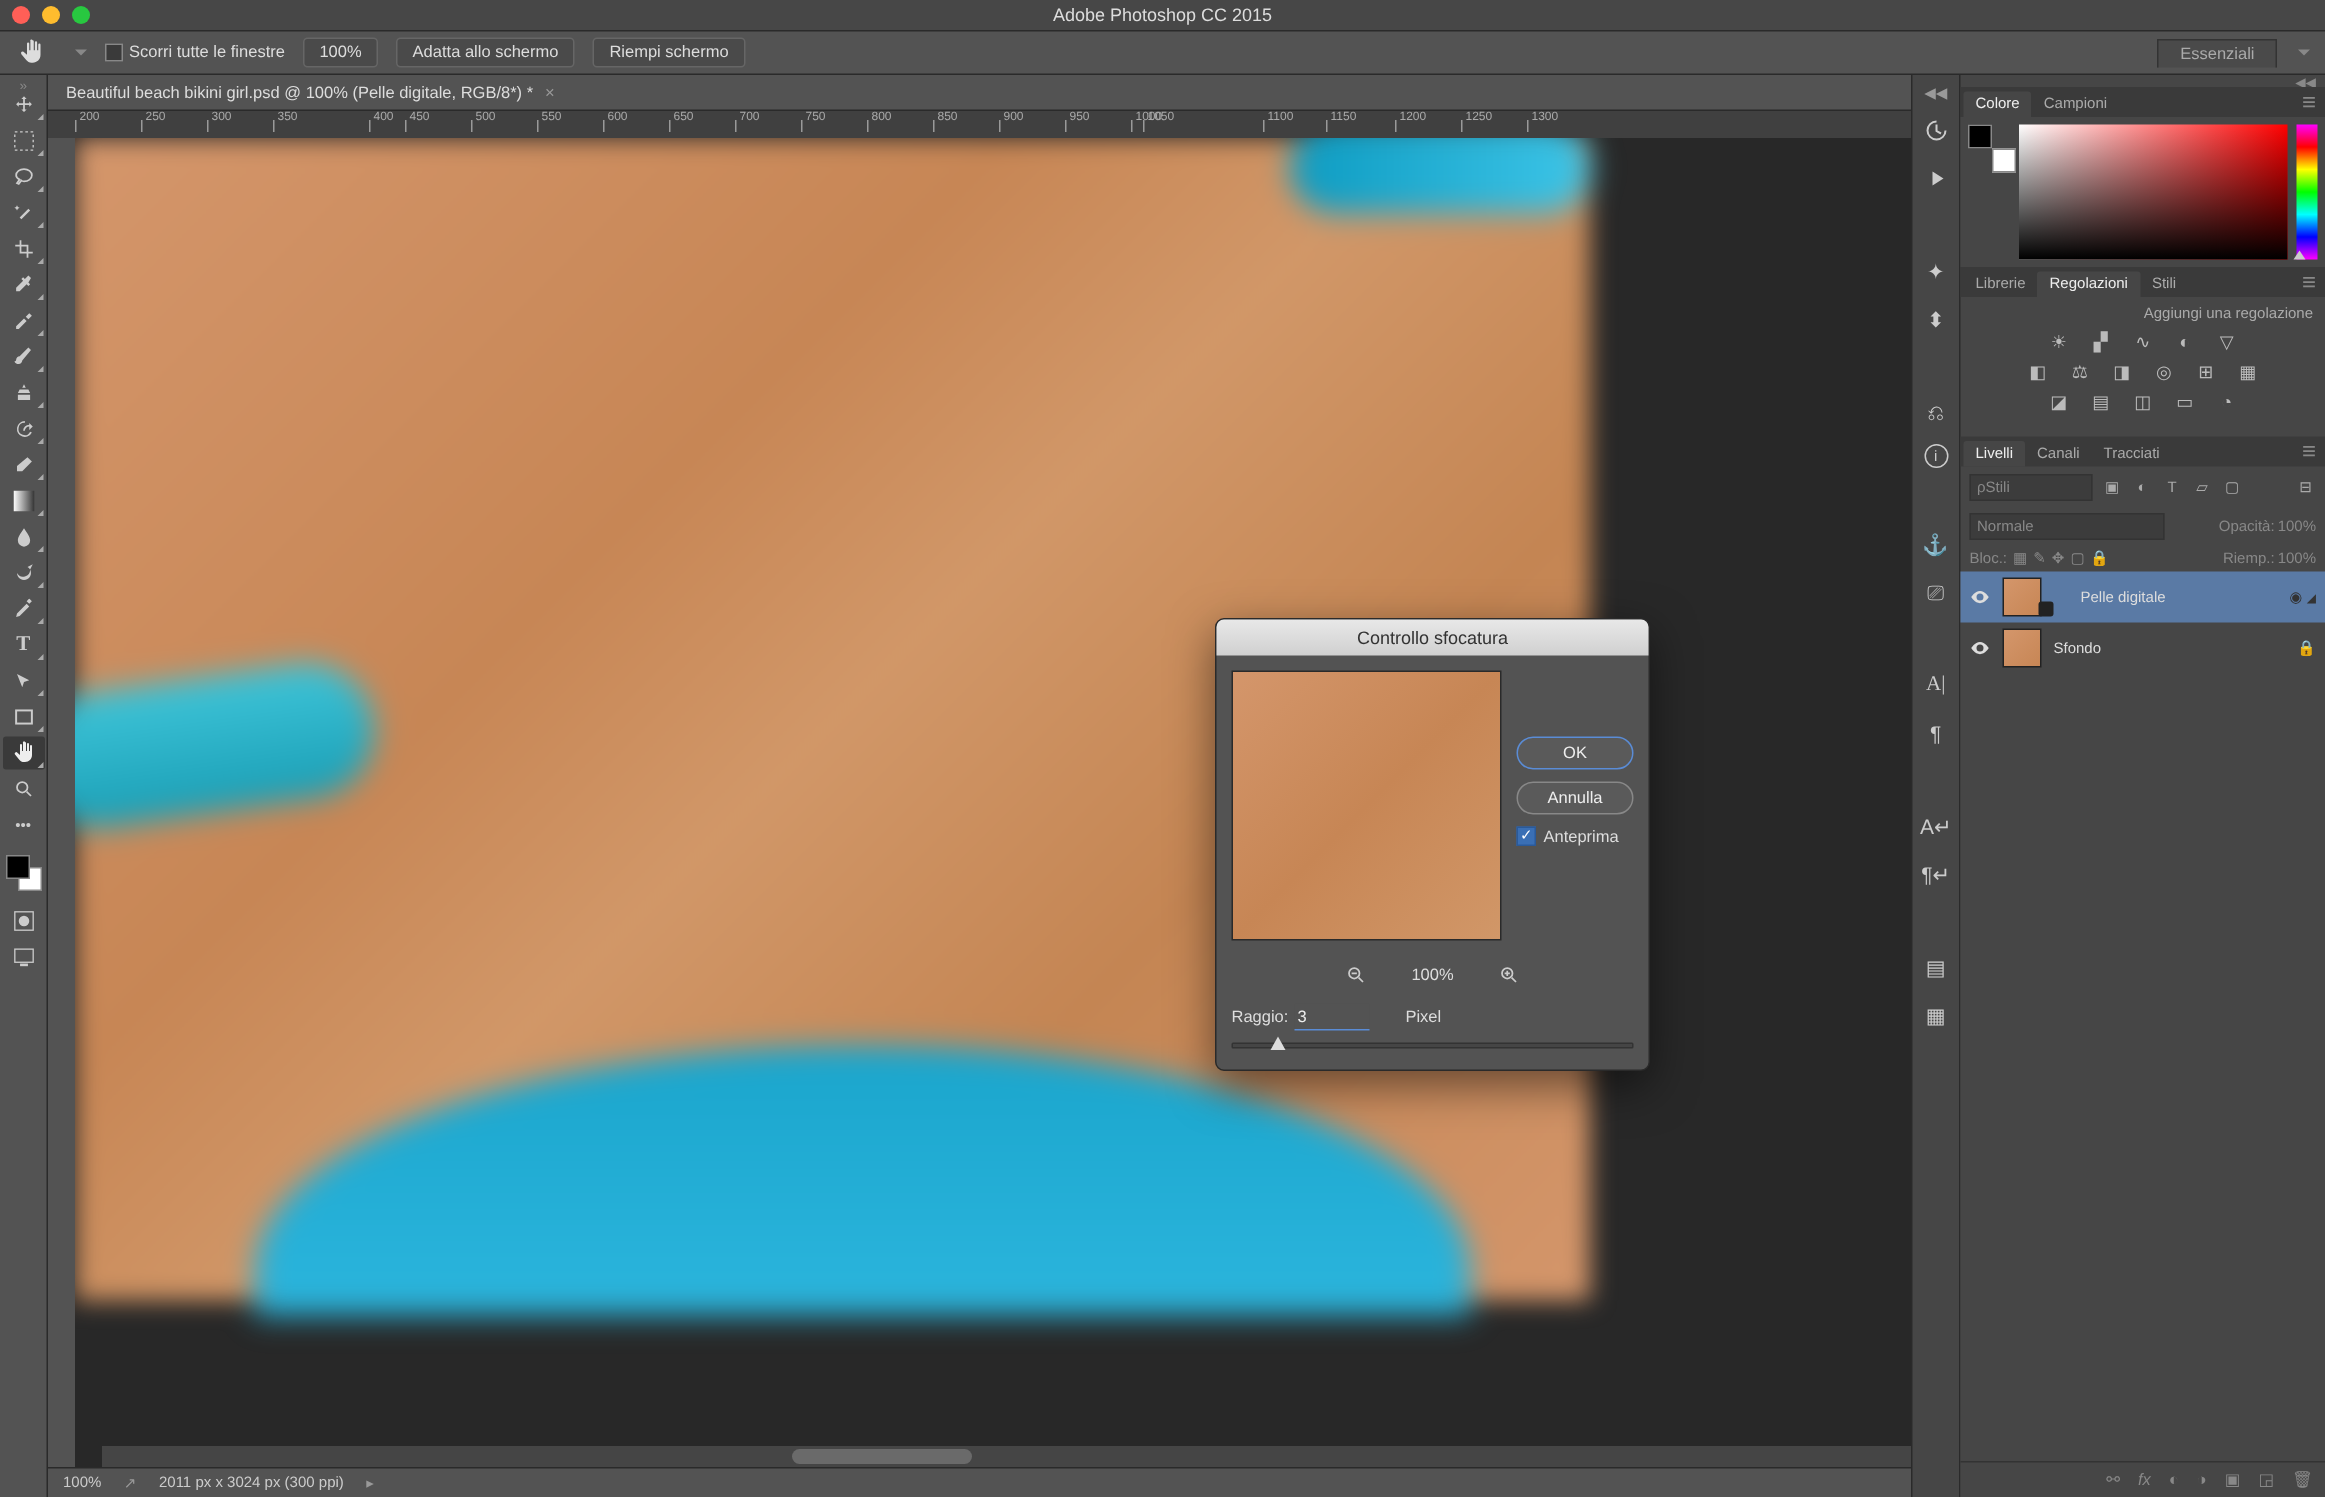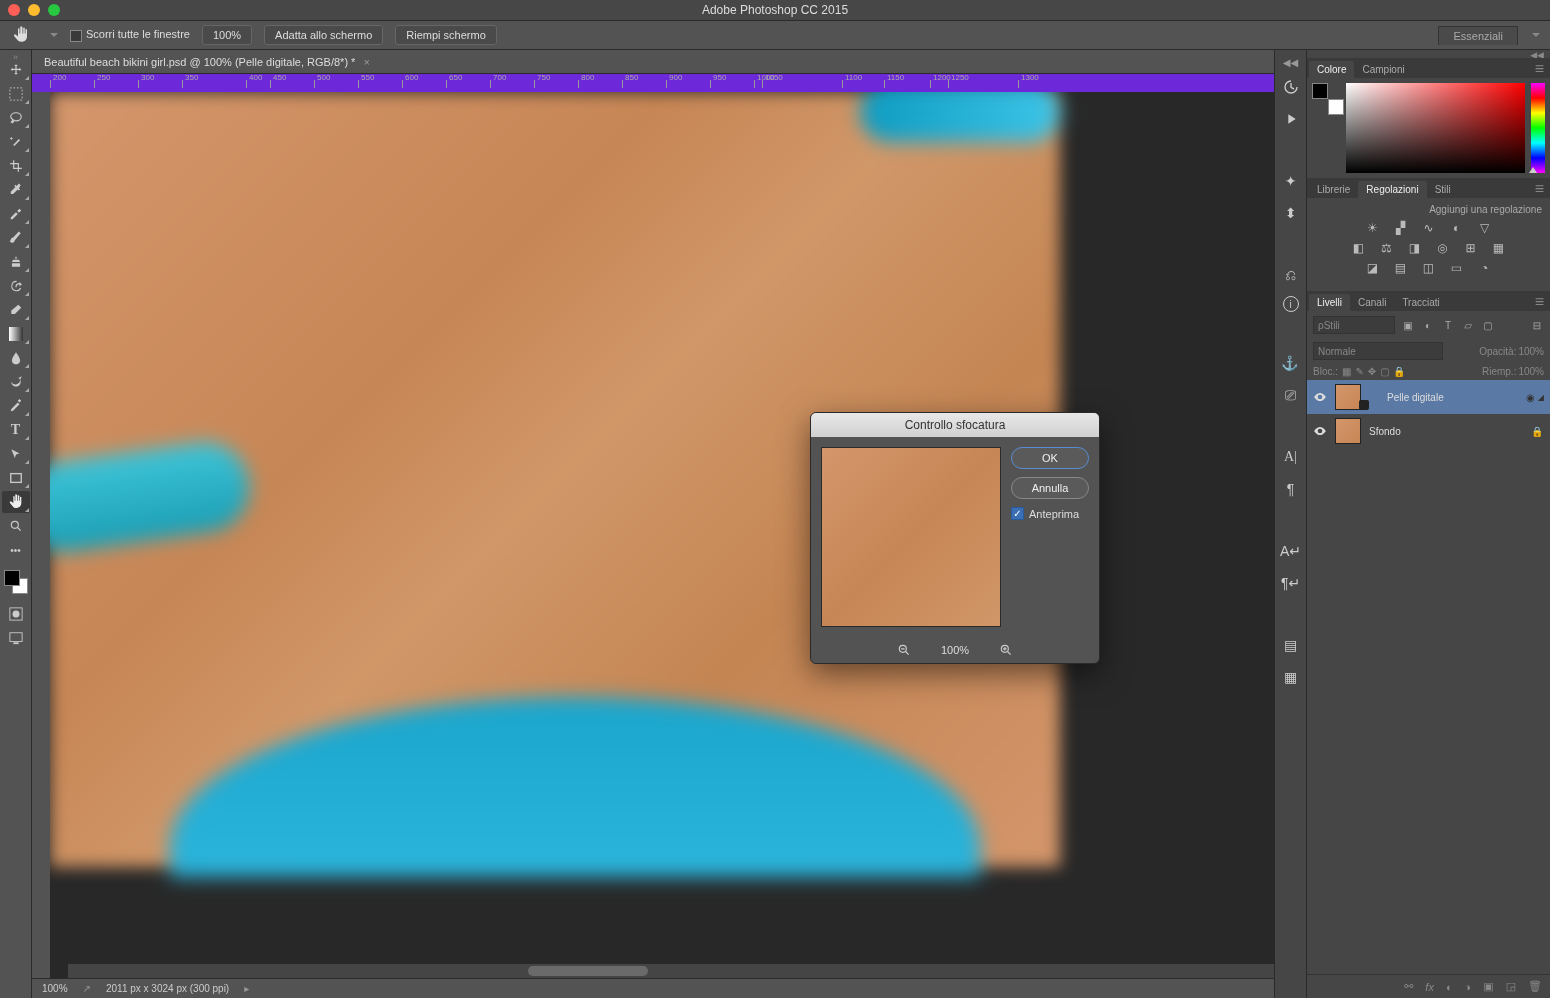--- a/index.html
+++ b/index.html
@@ -32,42 +32,42 @@
 .tool .sub-ind { position: absolute; right: 1px; bottom: 1px; width: 0; height: 0; border-right: 4px solid #aaa; border-top: 4px solid transparent; }
 .color-swatches { margin: 8px auto; width: 24px; height: 24px; position: relative; }
 .fg-sw { width: 16px; height: 16px; background: #000; border: 1px solid #888; position: absolute; }
 .bg-sw { width: 16px; height: 16px; background: #fff; border: 1px solid #888; position: absolute; right: 0; bottom: 0; }
 .qm-ico { width:28px; height:22px; margin:1px auto; display:flex; align-items:center; justify-content:center; color:#ccc; }
 
 
 .doc-area { flex: 1; background: #282828; display: flex; flex-direction: column; position: relative; }
 .doc-tab { height: 24px; display: flex; align-items: center; padding: 0 12px; color: #ddd; font-size: 11px; background: #535353; border-bottom: 1px solid #2a2a2a; }
 .doc-tab .x { margin-left: 8px; color: #999; }
-.ruler-h { height: 18px; background: #6d28d9; position: relative; color: #aaa; font-size: 8px; overflow: hidden; }
+.ruler-h { height: 18px; background: #404040; position: relative; color: #aaa; font-size: 8px; overflow: hidden; }
 .ruler-h .tick { position: absolute; top: 6px; height: 8px; border-left: 1px solid #999; }
 .ruler-h .tick span { position: absolute; left: 2px; top: -7px; }
 .canvas-wrap { flex: 1; display: flex; position: relative; }
 .ruler-v { width: 18px; background: #535353; position: relative; color: #aaa; font-size: 8px; }
 .canvas { flex: 1; background: #282828; overflow: hidden; position: relative; }
 .image-placeholder { position: absolute; left: 0; top: 0; width: 1010px; height: 775px; background: linear-gradient(135deg, #d4966b 0%, #c78655 35%, #d19768 50%, #c48553 70%, #d4966b 100%); filter: blur(8px); }
 .bikini-top { position: absolute; top: -10px; right: 0; width: 200px; height: 60px; background: linear-gradient(90deg, #0d9bc1, #3dc5e8); border-radius: 30px; filter: blur(6px); }
 .bikini-bottom { position: absolute; bottom: -10px; left: 120px; right: 80px; height: 180px; background: linear-gradient(180deg, #1aa5cc, #2bb5dd); border-radius: 60% 60% 0 0 / 100% 100% 0 0; filter: blur(6px); }
 .bracelet { position: absolute; left: -30px; top: 360px; width: 230px; height: 90px; background: linear-gradient(180deg, #3ec5d9, #1a9eb5); border-radius: 50px; filter: blur(6px); transform: rotate(-8deg); }
 .scrollbar-h { position: absolute; bottom: 0; left: 18px; right: 0; height: 14px; background: #454545; }
 .scrollbar-h .thumb { position: absolute; left: 460px; width: 120px; top: 2px; height: 10px; background: #6a6a6a; border-radius: 5px; }
 .status-bar { height: 20px; background: #535353; display: flex; align-items: center; padding: 0 10px; color: #ccc; font-size: 10px; gap: 15px; border-top: 1px solid #2a2a2a; }
 
 
 .dialog { position: absolute; left: 760px; top: 320px; width: 290px; background: #535353; border: 1px solid #2a2a2a; border-radius: 6px; box-shadow: 0 10px 30px rgba(0,0,0,0.5); }
 .dialog-title { height: 24px; background: linear-gradient(#e8e8e8, #d0d0d0); border-radius: 5px 5px 0 0; display: flex; align-items: center; justify-content: center; color: #333; font-size: 12px; }
 .dialog-body { padding: 10px; display: flex; gap: 10px; }
 .dialog-preview { width: 180px; height: 180px; background: linear-gradient(135deg, #d4966b, #c78655, #d19768); border: 1px solid #2a2a2a; }
 .dialog-controls { flex: 1; display: flex; flex-direction: column; gap: 8px; }
 .dlg-btn { height: 22px; border-radius: 11px; background: #5a5a5a; border: 1px solid #888; color: #eee; font-size: 11px; display: flex; align-items: center; justify-content: center; }
-.dlg-btn.primary { border-color: #5a8cd6; }
+.dlg-btn.primary { border-color: #5a8cd6; margin-top: 44px; }
 .dlg-chk-row { display: flex; align-items: center; gap: 5px; color: #ddd; font-size: 11px; }
 .dlg-chk { width: 13px; height: 13px; background: #3a6fb5; border: 1px solid #2a5a9a; display:flex; align-items:center; justify-content:center; color:#fff; font-size:10px; line-height:1;}
 .dialog-zoom { display: flex; align-items: center; justify-content: center; gap: 30px; color: #ddd; font-size: 11px; padding: 6px 10px; }
 .dialog-zoom .zm { color: #bbb; }
 .dialog-radius { padding: 6px 10px 14px; color: #ddd; font-size: 11px; }
 .dialog-radius-row { display: flex; align-items: center; gap: 4px; }
 .dlg-input { width: 50px; height: 18px; background: #535353; border: none; border-bottom: 1px solid #5a8cd6; color: #eee; font-size: 11px; padding: 0 2px; text-align: left; }
 .dlg-slider { margin-top: 8px; height: 4px; background: #454545; border: 1px solid #333; position: relative; border-radius: 1px;}
 .dlg-slider .knob { position: absolute; left: 25px; top: -5px; width: 0; height: 0; border-left: 5px solid transparent; border-right: 5px solid transparent; border-bottom: 9px solid #ddd; cursor: pointer;}
 
@@ -351,21 +351,21 @@
         </div>
         <div class="tick" style="left: 810px;">
           <span>1100</span>
         </div>
         <div class="tick" style="left: 852px;">
           <span>1150</span>
         </div>
         <div class="tick" style="left: 898px;">
           <span>1200</span>
         </div>
-        <div class="tick" style="left: 916px;">
+        <div class="tick" style="left: 942px;">
           <span>1250</span>
         </div>
         <div class="tick" style="left: 986px;">
           <span>1300</span>
         </div>
       </div>
     <div class="canvas-wrap">
       <div class="ruler-v" id="ruler-v"></div>
       <div class="canvas">
         <div class="image-placeholder">
@@ -394,20 +394,30 @@
                   <path stroke="#ccc" stroke-width="2" d="M15 15l5 5M7 10h6"></path>
                 </svg>
               </span>
             <span>100%</span>
             <span class="zm">
                 <svg width="14" height="14" viewBox="0 0 24 24">
                   <circle cx="10" cy="10" r="6" fill="none" stroke="#ccc" stroke-width="2"></circle>
                   <path stroke="#ccc" stroke-width="2" d="M15 15l5 5M7 10h6M10 7v6"></path>
                 </svg>
               </span>
+          </div>
+          <div class="dialog-radius">
+            <div class="dialog-radius-row">
+              <span>Raggio:</span>
+              <input class="dlg-input" value="3" style="">
+              <span style="margin-left:20px;">Pixel</span>
+            </div>
+            <div class="dlg-slider">
+                <div class="knob"></div>
+              </div>
           </div>
         </div>
 
         <div class="scrollbar-h">
             <div class="thumb"></div>
           </div>
       </div>
     </div>
     <div class="status-bar">
       <span>100%</span>

